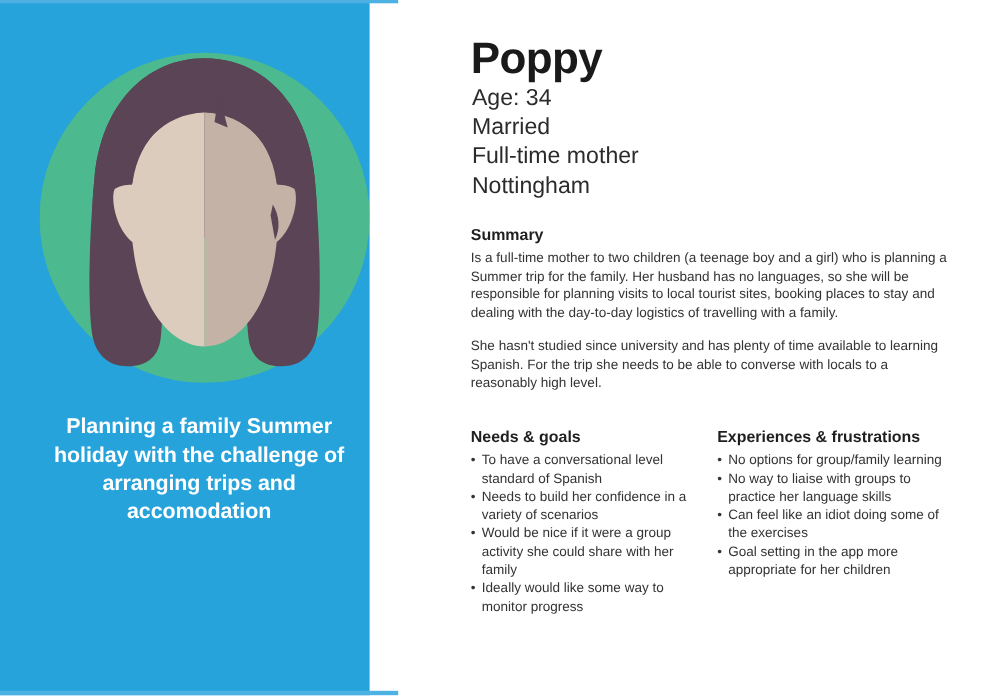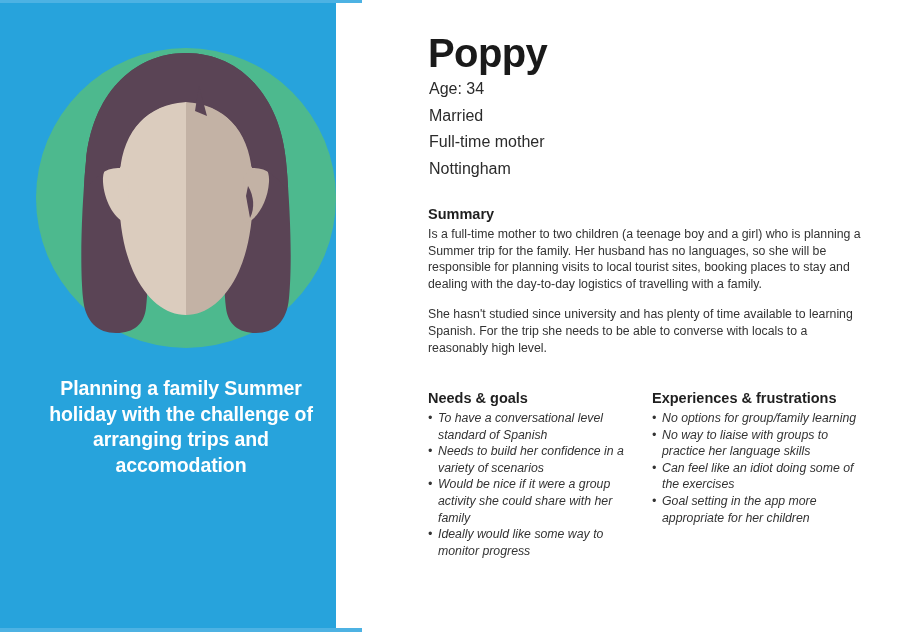--- a/index.html
+++ b/index.html
@@ -95,21 +95,21 @@
   }
   .meta-list {
     position: absolute;
     left: 1px;
     top: 76px;
     margin: 0;
     padding: 0;
     list-style: none;
   }
   .meta-list li {
-    font-size: 16px;
+    font-size: 21px;
     color: #2b2b2b;
     line-height: 26.5px;
   }
 
   .summary-block {
     position: absolute;
     left: 0;
     top: 205px;
     width: 440px;
   }
@@ -149,21 +149,20 @@
     margin: 3px 0 0 0;
     padding: 0;
     list-style: none;
   }
   .bullet-list li {
     position: relative;
     padding-left: 10px;
     font-size: 12.3px;
     color: #333333;
     line-height: 16.6px;
-    font-style: italic;
   }
   .bullet-list li::before {
     content: "\2022";
     position: absolute;
     left: 0;
     top: 0;
     color: #333333;
   }
 </style>
 </head>

